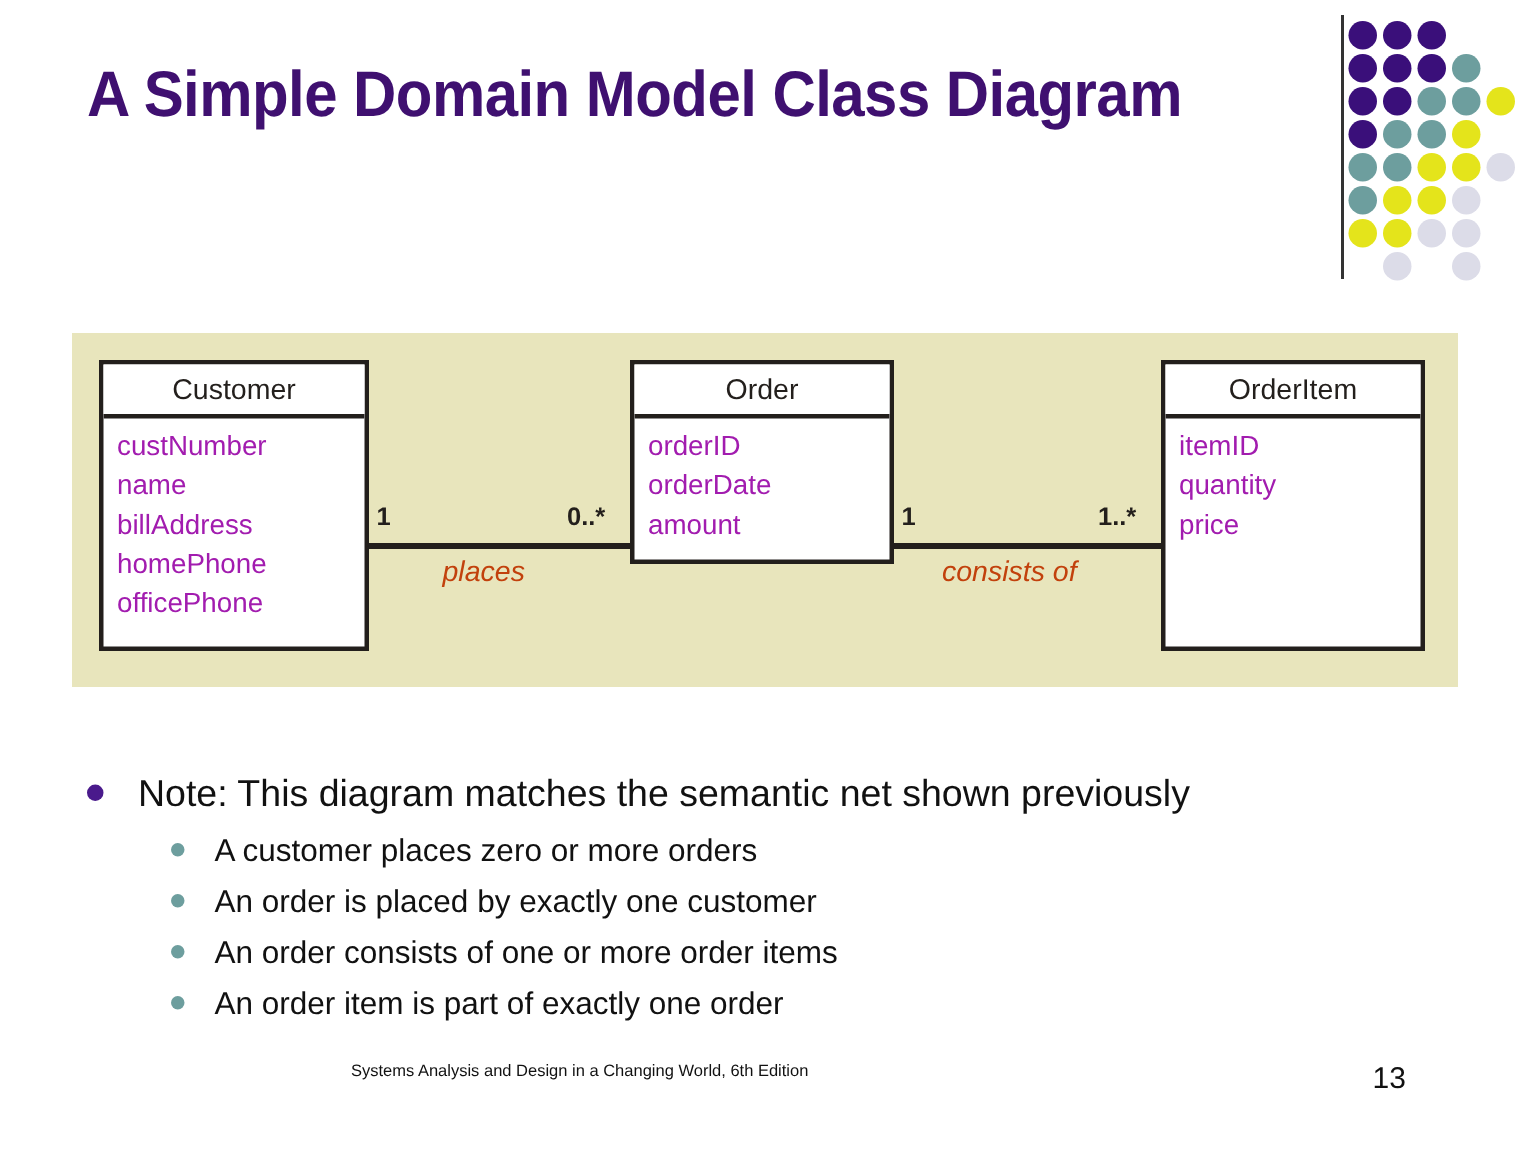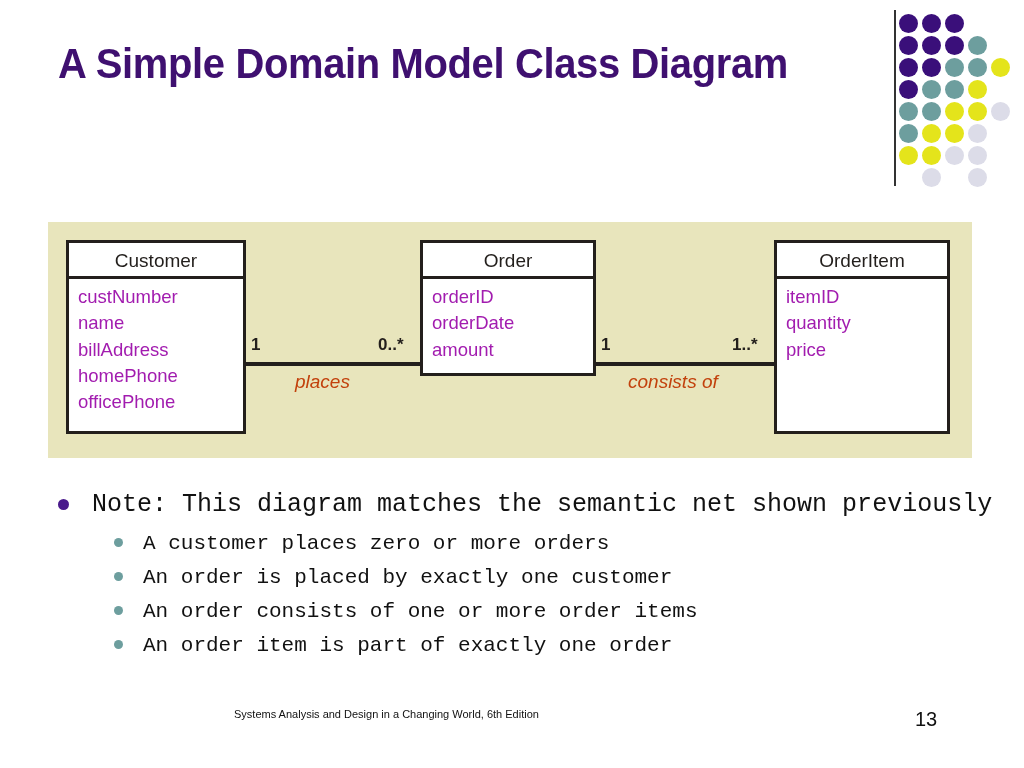--- a/index.html
+++ b/index.html
@@ -127,23 +127,22 @@
     color: #c2410c;
     white-space: nowrap;
   }
   #label-places     { left: 247px; top: 149px; }
   #label-consistsof { left: 580px; top: 149px; }
 
   
   #bullet-list {
     position: absolute;
     left: 52px;
-    top: 488px;
+    top: 512px;
     width: 900px;
-    font-family: Liberation Mono, monospace;
   }
   .bullet-row {
     position: relative;
     display: flex;
     align-items: flex-start;
   }
   .bullet-l1 { margin-bottom: 6px; padding-left: 6px; }
   .bullet-l2 { margin-bottom: 3px; padding-left: 62px; }
 
   .bullet-marker {

